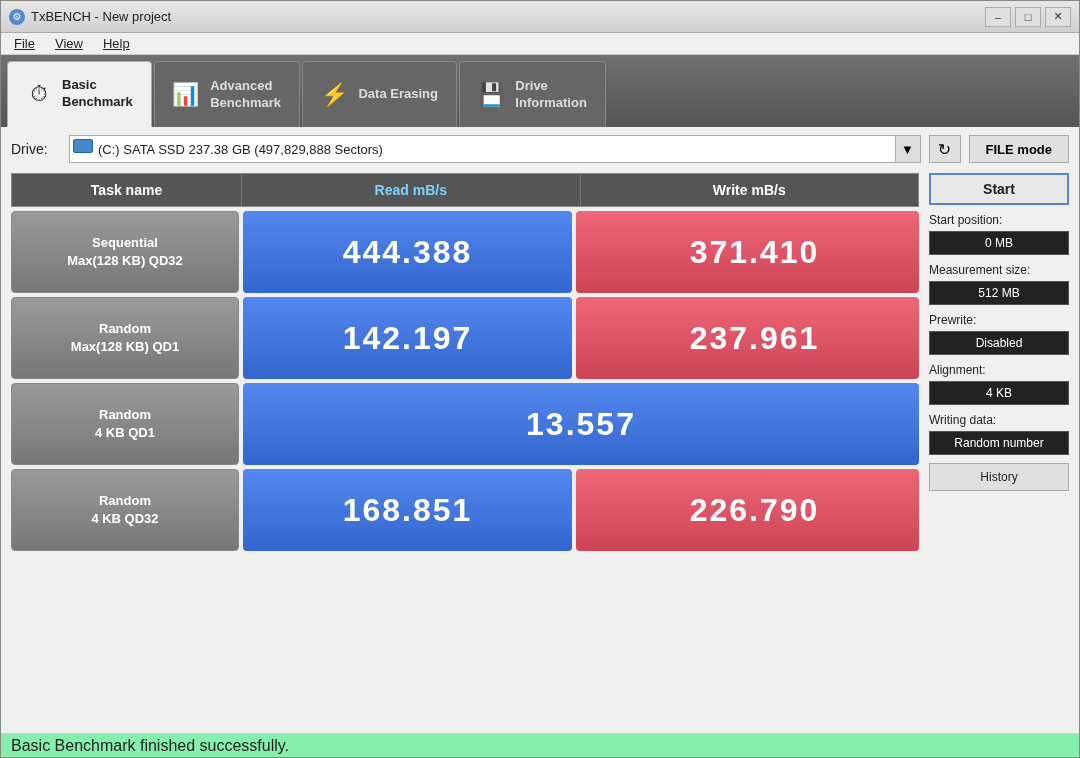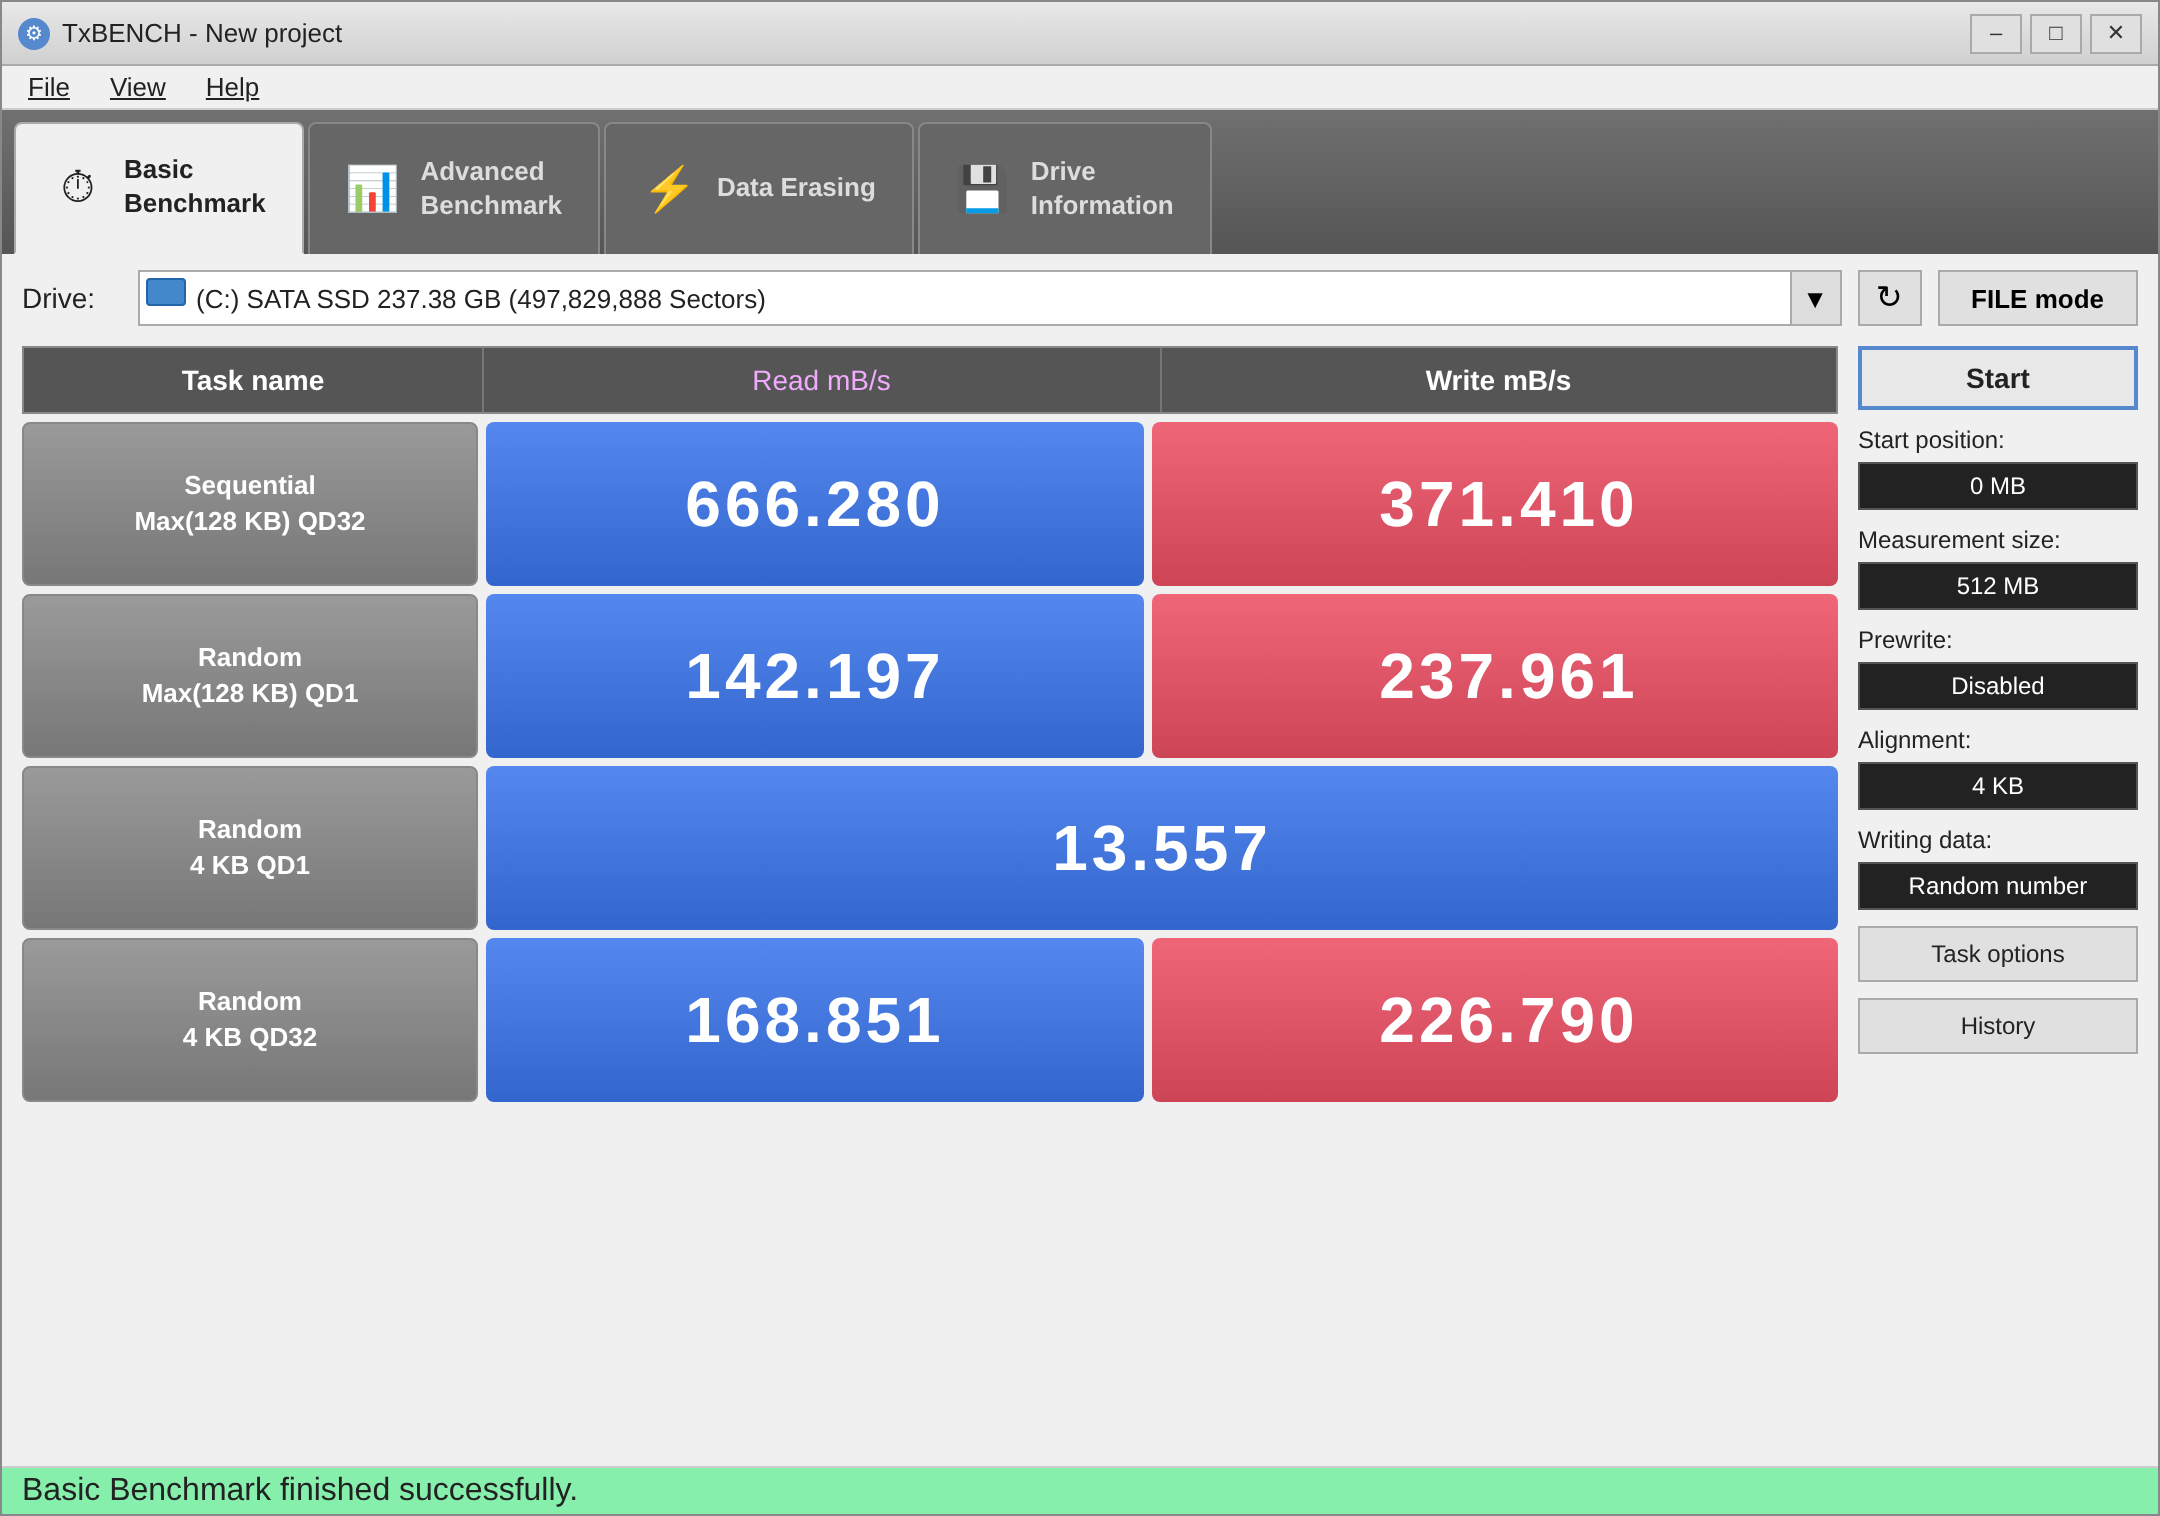--- a/index.html
+++ b/index.html
@@ -209,22 +209,22 @@
       color: white;
       font-weight: 700;
       font-size: 14px;
       border-right: 1px solid #777;
     }
     .th-read {
       flex: 1;
       display: flex;
       align-items: center;
       justify-content: center;
-      color: #f0abfc;
-      font-weight: 400;
+      color: #7dd3fc;
+      font-weight: 700;
       font-size: 14px;
       border-right: 1px solid #777;
     }
     .th-write {
       flex: 1;
       display: flex;
       align-items: center;
       justify-content: center;
       color: white;
       font-weight: 700;
@@ -390,21 +390,21 @@
       <div class="benchmark-table">
 
         <div class="table-header">
           <div class="th-task">Task name</div>
           <div class="th-read">Read mB/s</div>
           <div class="th-write">Write mB/s</div>
         </div>
 
         <div class="bench-row">
           <div class="task-cell">Sequential<br>Max(128 KB) QD32</div>
-          <div class="read-cell">666.280</div>
+          <div class="read-cell">444.388</div>
           <div class="write-cell">371.410</div>
         </div>
 
         <div class="bench-row">
           <div class="task-cell">Random<br>Max(128 KB) QD1</div>
           <div class="read-cell">142.197</div>
           <div class="write-cell">237.961</div>
         </div>
 
         <div class="bench-row">
@@ -430,21 +430,20 @@
 
         <span class="panel-label">Prewrite:</span>
         <div class="panel-value">Disabled</div>
 
         <span class="panel-label">Alignment:</span>
         <div class="panel-value">4 KB</div>
 
         <span class="panel-label">Writing data:</span>
         <div class="panel-value">Random number</div>
 
-        <button class="panel-btn">Task options</button>
         <button class="panel-btn">History</button>
       </div>
     </div>
   </div>
 
   <div class="status-bar">
     <span>Basic Benchmark finished successfully.</span>
   </div>
 </div>
 

